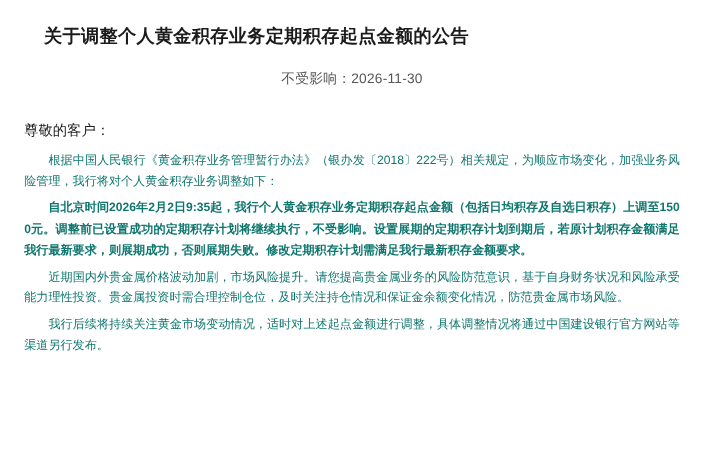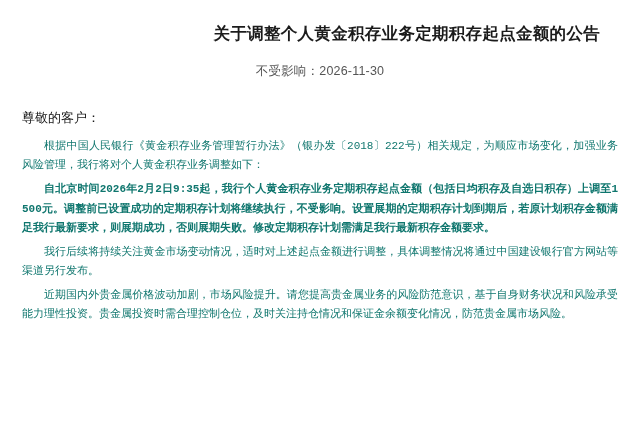--- a/index.html
+++ b/index.html
@@ -15,38 +15,37 @@
     overflow: hidden;
   }
   .page {
     width: 640px;
     height: 432px;
     box-sizing: border-box;
     padding: 0;
     position: relative;
   }
   .title {
-    text-align: right;
+    text-align: left;
     font-size: 16.5px;
     font-weight: bold;
     color: #1b1b1b;
     letter-spacing: 0.3px;
     margin: 22px 40px 0 40px;
     line-height: 1.4;
   }
   .pubdate {
     text-align: center;
     font-size: 12.5px;
     color: #555555;
     margin-top: 18px;
     letter-spacing: 0.2px;
   }
   .body-area {
     margin: 28px 22px 0 22px;
-    font-family: Liberation Mono, monospace;
   }
   .salutation {
     font-size: 13px;
     line-height: 1.75;
     color: #1a1a1a;
     margin-bottom: 6px;
   }
   p.para {
     font-size: 11px;
     line-height: 1.78;
@@ -72,19 +71,19 @@
   </div>
 
   <div class="body-area">
 
     <div class="salutation">尊敬的客户：</div>
 
     <p class="para">根据中国人民银行《黄金积存业务管理暂行办法》（银办发〔2018〕222号）相关规定，为顺应市场变化，加强业务风险管理，我行将对个人黄金积存业务调整如下：</p>
 
     <p class="para"><span class="b">自北京时间2026年2月2日9:35起，我行个人黄金积存业务定期积存起点金额（包括日均积存及自选日积存）上调至1500元。</span><span class="b">调整前已设置成功的定期积存计划将继续执行，不受影响。设置展期的定期积存计划到期后，若原计划积存金额满足我行最新要求，则展期成功，否则展期失败。修改定期积存计划需满足我行最新积存金额要求。</span></p>
 
+    <p class="para">近期国内外贵金属价格波动加剧，市场风险提升。请您提高贵金属业务的风险防范意识，基于自身财务状况和风险承受能力理性投资。贵金属投资时需合理控制仓位，及时关注持仓情况和保证金余额变化情况，防范贵金属市场风险。</p>
+
     <p class="para">我行后续将持续关注黄金市场变动情况，适时对上述起点金额进行调整，具体调整情况将通过中国建设银行官方网站等渠道另行发布。</p>
-
-    <p class="para">近期国内外贵金属价格波动加剧，市场风险提升。请您提高贵金属业务的风险防范意识，基于自身财务状况和风险承受能力理性投资。贵金属投资时需合理控制仓位，及时关注持仓情况和保证金余额变化情况，防范贵金属市场风险。</p>
 
   </div>
 
 </div>
 
 </body></html>

